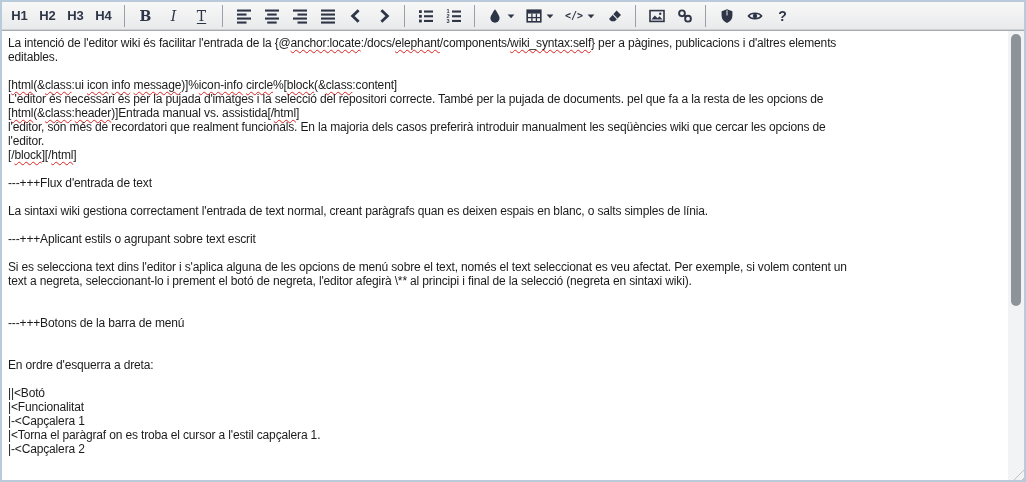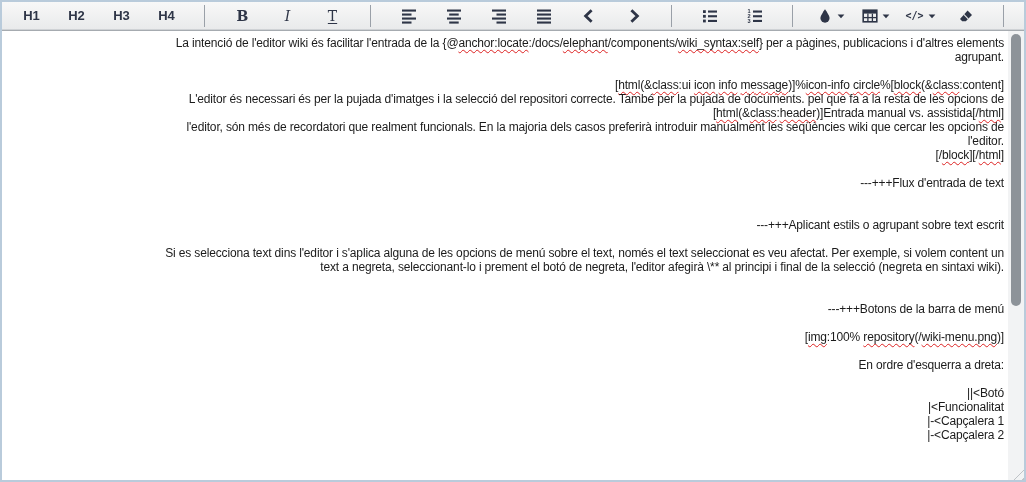--- a/index.html
+++ b/index.html
@@ -10,21 +10,21 @@
     display:flex;flex-direction:column;
     font-family:"Liberation Sans",sans-serif;
     background:#fff;
   }
   
   .toolbar{
     height:28px;flex:0 0 28px;
     background:linear-gradient(var(--tbtop,#f8f8f8),var(--tbbot,#e9eaeb));
     border-bottom:1px solid #cfd2d5;
     display:flex;align-items:center;
-    padding:0 16px;gap:18px;
+    padding:0 4px;gap:1px;
     color:var(--icon,#2e3547);
     user-select:none;
   }
   .tbtn{
     appearance:none;background:transparent;border:0;
     display:inline-flex;align-items:center;justify-content:center;gap:3px;
     min-width:27px;height:24px;padding:2px 5px;margin:0;
     color:var(--icon,#2e3547);cursor:pointer;border-radius:2px;
   }
   .tbtn .h-label{font-weight:700;font-size:13px;letter-spacing:0;}
@@ -35,21 +35,20 @@
   .tbtn .code-label{font-family:"DejaVu Sans Mono",monospace;font-weight:700;font-size:10px;}
   .tbtn .q-label{font-weight:700;font-size:14px;}
   .tbtn svg{display:block;}
   .sep{width:1px;height:22px;background:#9aa0a8;margin:0 6px;flex:0 0 1px;}
   .caret{display:inline-block;margin-left:1px;}
   
   .content{
     flex:1;position:relative;background:#fff;
     border-top:1px solid #a6abb0;
     overflow:hidden;
-    text-align:right;
   }
   .text{
     position:absolute;left:0;top:0;right:16px;bottom:0;
     padding:5px 4px 0 6px;
     font-size:12px;line-height:14px;letter-spacing:-0.15px;
     color:var(--text,#1b1b1b);
     cursor:text;overflow:hidden;
   }
   .line{white-space:pre;height:14px;}
   .misspelled{
@@ -266,47 +265,48 @@
           </svg>
         </span>
       </button>
       <button class="tbtn">
         <span class="q-label">?</span>
       </button>
     </div>
   <div class="content">
     <div class="text">
         <div class="line"><span>La intenció de l'editor wiki és facilitar l'entrada de la {@</span><span class="misspelled">anchor:locate</span><span>:/docs/</span><span class="misspelled">elephant</span><span>/components/</span><span class="misspelled">wiki_syntax:self</span><span>} per a pàgines, publicacions i d'altres elements</span></div>
-        <div class="line"><span>agrupant.</span></div>
+        <div class="line"><span>editables.</span></div>
         <div class="line">&nbsp;</div>
         <div class="line"><span>[</span><span class="misspelled">html</span><span>(&amp;</span><span class="misspelled">class</span><span>:ui </span><span class="misspelled">icon</span><span> </span><span class="misspelled">info</span><span> </span><span class="misspelled">message</span><span>)]%</span><span class="misspelled">icon-info</span><span> </span><span class="misspelled">circle</span><span>%[</span><span class="misspelled">block</span><span>(&amp;</span><span class="misspelled">class</span><span>:content]</span></div>
         <div class="line"><span>L'editor és necessari és per la pujada d'imatges i la selecció del repositori correcte. També per la pujada de documents. pel que fa a la resta de les opcions de</span></div>
         <div class="line"><span>[</span><span class="misspelled">html</span><span>(&amp;</span><span class="misspelled">class</span><span>:</span><span class="misspelled">header</span><span>)]Entrada manual vs. assistida[/</span><span class="misspelled">html</span><span>]</span></div>
         <div class="line"><span>l'editor, són més de recordatori que realment funcionals. En la majoria dels casos preferirà introduir manualment les seqüències wiki que cercar les opcions de</span></div>
         <div class="line"><span>l'editor.</span></div>
         <div class="line"><span>[/</span><span class="misspelled">block</span><span>][/</span><span class="misspelled">html</span><span>]</span></div>
         <div class="line">&nbsp;</div>
         <div class="line"><span>---+++Flux d'entrada de text</span></div>
         <div class="line">&nbsp;</div>
+        <div class="line"><span>La sintaxi wiki gestiona correctament l'entrada de text normal, creant paràgrafs quan es deixen espais en blanc, o salts simples de línia.</span></div>
         <div class="line">&nbsp;</div>
         <div class="line"><span>---+++Aplicant estils o agrupant sobre text escrit</span></div>
         <div class="line">&nbsp;</div>
         <div class="line"><span>Si es selecciona text dins l'editor i s'aplica alguna de les opcions de menú sobre el text, només el text seleccionat es veu afectat. Per exemple, si volem content un</span></div>
         <div class="line"><span>text a negreta, seleccionant-lo i prement el botó de negreta, l'editor afegirà \** al principi i final de la selecció (negreta en sintaxi wiki).</span></div>
         <div class="line">&nbsp;</div>
         <div class="line">&nbsp;</div>
         <div class="line"><span>---+++Botons de la barra de menú</span></div>
         <div class="line">&nbsp;</div>
-        <div class="line"><span>[</span><span class="misspelled">img</span><span>:100% </span><span class="misspelled">repository</span><span>(/</span><span class="misspelled">wiki-menu.png</span><span>)]</span></div>
         <div class="line">&nbsp;</div>
         <div class="line"><span>En ordre d'esquerra a dreta:</span></div>
         <div class="line">&nbsp;</div>
         <div class="line"><span>||&lt;Botó</span></div>
         <div class="line"><span>|&lt;Funcionalitat</span></div>
         <div class="line"><span>|-&lt;Capçalera 1</span></div>
+        <div class="line"><span>|&lt;Torna el paràgraf on es troba el cursor a l'estil capçalera 1.</span></div>
         <div class="line"><span>|-&lt;Capçalera 2</span></div>
       </div>
     <div class="scrollbar">
       <div class="thumb" style="top: 3px; height: 272px;"></div>
     </div>
     <div class="grip"></div>
   </div>
 </div>
 
 </body></html>

